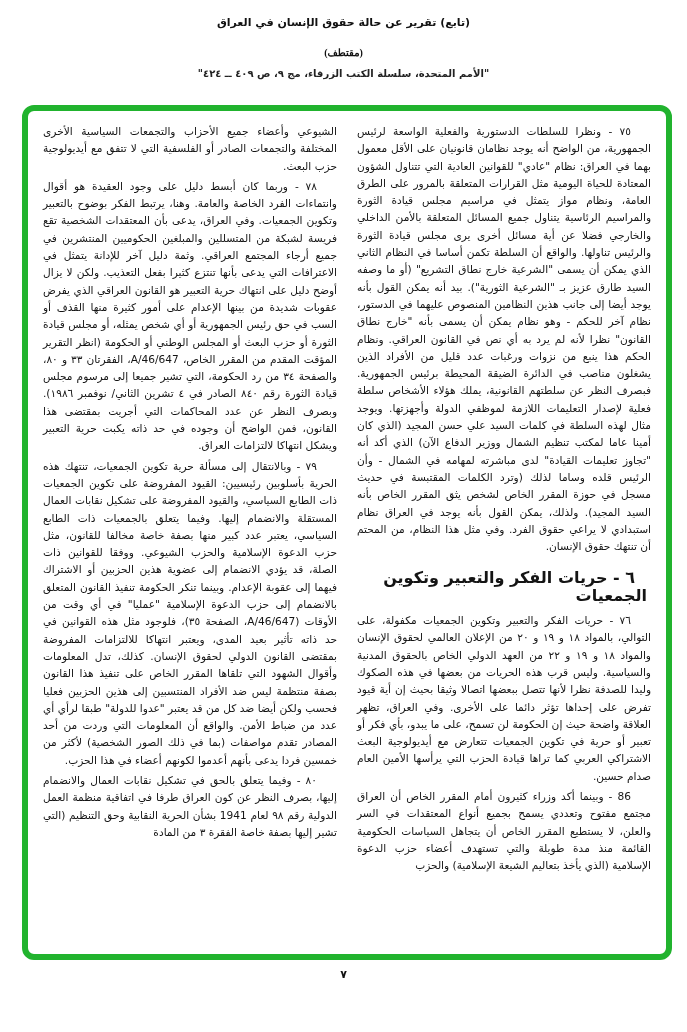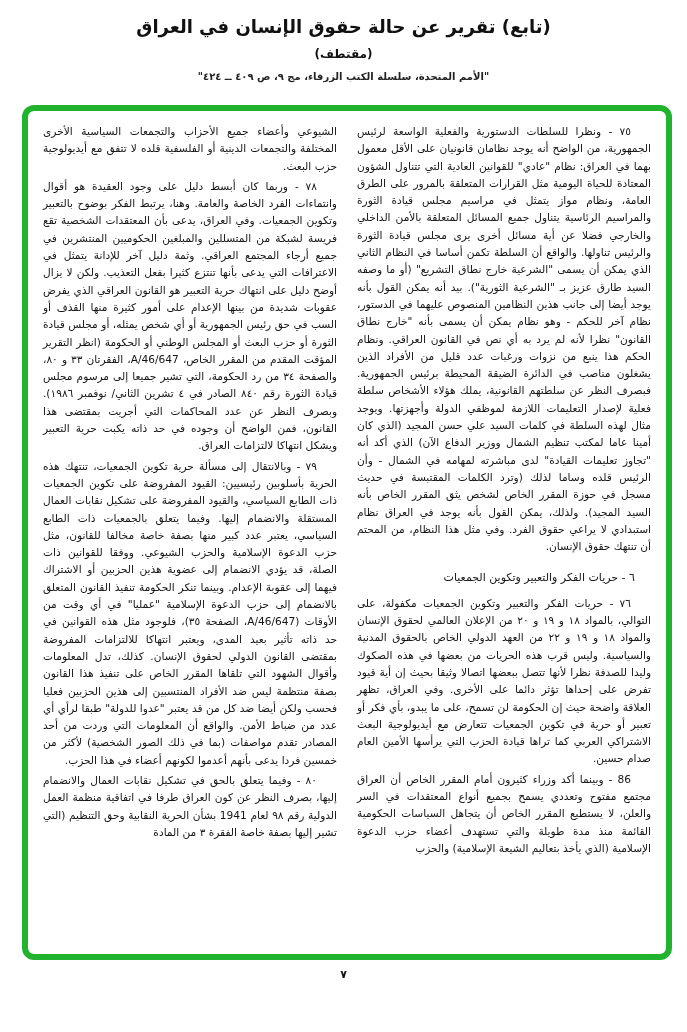--- a/index.html
+++ b/index.html
@@ -14,28 +14,29 @@
     overflow: hidden;
   }
 
   
   .doc-header {
     text-align: center;
     padding-top: 16px;
     direction: rtl;
   }
   .doc-title {
-    font-size: 18px;
+    font-size: 11px;
     font-weight: bold;
     letter-spacing: 0.2px;
   }
   .doc-subtitle {
-    font-size: 12px;
+    font-size: 10px;
     font-weight: bold;
-    margin-top: 10px;
+    margin-top: 18px;
+    font-family: Liberation Serif, serif;
   }
   .doc-source {
     font-size: 10px;
     font-weight: bold;
     margin-top: 10px;
     color: #222222;
   }
 
   
   .content-box {
@@ -64,22 +65,22 @@
     line-height: 17.3px;
     color: #141414;
   }
   .para {
     margin: 0 0 3px 0;
   }
   .para.indent {
     text-indent: 20px;
   }
   .section-heading {
-    font-size: 11px;
-    font-weight: normal;
+    font-size: 16px;
+    font-weight: bold;
     margin: 14px 4px 8px 0;
     text-align: right;
     text-indent: 12px;
   }
 
   
   .page-number {
     position: absolute;
     top: 968px;
     left: 0;
@@ -103,21 +104,21 @@
   <div class="columns">
 
     <div class="column">
       <p class="para indent">٧٥ - ونظرا للسلطات الدستورية والفعلية الواسعة لرئيس الجمهورية، من الواضح أنه يوجد نظامان قانونيان على الأقل معمول بهما في العراق: نظام "عادي" للقوانين العادية التي تتناول الشؤون المعتادة للحياة اليومية مثل القرارات المتعلقة بالمرور على الطرق العامة، ونظام مواز يتمثل في مراسيم مجلس قيادة الثورة والمراسيم الرئاسية يتناول جميع المسائل المتعلقة بالأمن الداخلي والخارجي فضلا عن أية مسائل أخرى يرى مجلس قيادة الثورة والرئيس تناولها. والواقع أن السلطة تكمن أساسا في النظام الثاني الذي يمكن أن يسمى "الشرعية خارج نطاق التشريع" (أو ما وصفه السيد طارق عزيز بـ "الشرعية الثورية"). بيد أنه يمكن القول بأنه يوجد أيضا إلى جانب هذين النظامين المنصوص عليهما في الدستور، نظام آخر للحكم - وهو نظام يمكن أن يسمى بأنه "خارج نطاق القانون" نظرا لأنه لم يرد به أي نص في القانون العراقي. ونظام الحكم هذا ينبع من نزوات ورغبات عدد قليل من الأفراد الذين يشغلون مناصب في الدائرة الضيقة المحيطة برئيس الجمهورية. فبصرف النظر عن سلطتهم القانونية، يملك هؤلاء الأشخاص سلطة فعلية لإصدار التعليمات اللازمة لموظفي الدولة وأجهزتها. ويوجد مثال لهذه السلطة في كلمات السيد علي حسن المجيد (الذي كان أمينا عاما لمكتب تنظيم الشمال ووزير الدفاع الآن) الذي أكد أنه "تجاوز تعليمات القيادة" لدى مباشرته لمهامه في الشمال - وأن الرئيس قلده وساما لذلك (وترد الكلمات المقتبسة في حديث مسجل في حوزة المقرر الخاص لشخص يثق المقرر الخاص بأنه السيد المجيد). ولذلك، يمكن القول بأنه يوجد في العراق نظام استبدادي لا يراعي حقوق الفرد. وفي مثل هذا النظام، من المحتم أن تنتهك حقوق الإنسان.</p>
       <div class="section-heading">٦ - حريات الفكر والتعبير وتكوين الجمعيات</div>
       <p class="para indent">٧٦ - حريات الفكر والتعبير وتكوين الجمعيات مكفولة، على التوالي، بالمواد ١٨ و ١٩ و ٢٠ من الإعلان العالمي لحقوق الإنسان والمواد ١٨ و ١٩ و ٢٢ من العهد الدولي الخاص بالحقوق المدنية والسياسية. وليس قرب هذه الحريات من بعضها في هذه الصكوك وليدا للصدفة نظرا لأنها تتصل ببعضها اتصالا وثيقا بحيث إن أية قيود تفرض على إحداها تؤثر دائما على الأخرى. وفي العراق، تظهر العلاقة واضحة حيث إن الحكومة لن تسمح، على ما يبدو، بأي فكر أو تعبير أو حرية في تكوين الجمعيات تتعارض مع أيديولوجية البعث الاشتراكي العربي كما تراها قيادة الحزب التي يرأسها الأمين العام صدام حسين.</p>
       <p class="para indent">86 - وبينما أكد وزراء كثيرون أمام المقرر الخاص أن العراق مجتمع مفتوح وتعددي يسمح بجميع أنواع المعتقدات في السر والعلن، لا يستطيع المقرر الخاص أن يتجاهل السياسات الحكومية القائمة منذ مدة طويلة والتي تستهدف أعضاء حزب الدعوة الإسلامية (الذي يأخذ بتعاليم الشيعة الإسلامية) والحزب</p>
     </div>
 
     <div class="column">
-      <p class="para">الشيوعي وأعضاء جميع الأحزاب والتجمعات السياسية الأخرى المختلفة والتجمعات الدينية أو الفلسفية قلده لا تتفق مع أيديولوجية حزب البعث.</p>
+      <p class="para">الشيوعي وأعضاء جميع الأحزاب والتجمعات السياسية الأخرى المختلفة والتجمعات الصادر أو الفلسفية التي لا تتفق مع أيديولوجية حزب البعث.</p>
       <p class="para indent">٧٨ - وربما كان أبسط دليل على وجود العقيدة هو أقوال وانتماءات الفرد الخاصة والعامة. وهنا، يرتبط الفكر بوضوح بالتعبير وتكوين الجمعيات. وفي العراق، يدعى بأن المعتقدات الشخصية تقع فريسة لشبكة من المتسللين والمبلغين الحكوميين المنتشرين في جميع أرجاء المجتمع العراقي. وثمة دليل آخر للإدانة يتمثل في الاعترافات التي يدعى بأنها تنتزع كثيرا بفعل التعذيب. ولكن لا يزال أوضح دليل على انتهاك حرية التعبير هو القانون العراقي الذي يفرض عقوبات شديدة من بينها الإعدام على أمور كثيرة منها القذف أو السب في حق رئيس الجمهورية أو أي شخص يمثله، أو مجلس قيادة الثورة أو حزب البعث أو المجلس الوطني أو الحكومة (انظر التقرير المؤقت المقدم من المقرر الخاص، A/46/647، الفقرتان ٣٣ و ٨٠، والصفحة ٣٤ من رد الحكومة، التي تشير جميعا إلى مرسوم مجلس قيادة الثورة رقم ٨٤٠ الصادر في ٤ تشرين الثاني/ نوفمبر ١٩٨٦). وبصرف النظر عن عدد المحاكمات التي أجريت بمقتضى هذا القانون، فمن الواضح أن وجوده في حد ذاته يكبت حرية التعبير ويشكل انتهاكا لالتزامات العراق.</p>
       <p class="para indent">٧٩ - وبالانتقال إلى مسألة حرية تكوين الجمعيات، تنتهك هذه الحرية بأسلوبين رئيسيين: القيود المفروضة على تكوين الجمعيات ذات الطابع السياسي، والقيود المفروضة على تشكيل نقابات العمال المستقلة والانضمام إليها. وفيما يتعلق بالجمعيات ذات الطابع السياسي، يعتبر عدد كبير منها بصفة خاصة مخالفا للقانون، مثل حزب الدعوة الإسلامية والحزب الشيوعي. ووفقا للقوانين ذات الصلة، قد يؤدي الانضمام إلى عضوية هذين الحزبين أو الاشتراك فيهما إلى عقوبة الإعدام. وبينما تنكر الحكومة تنفيذ القانون المتعلق بالانضمام إلى حزب الدعوة الإسلامية "عمليا" في أي وقت من الأوقات (A/46/647، الصفحة ٣٥)، فلوجود مثل هذه القوانين في حد ذاته تأثير بعيد المدى، ويعتبر انتهاكا للالتزامات المفروضة بمقتضى القانون الدولي لحقوق الإنسان. كذلك، تدل المعلومات وأقوال الشهود التي تلقاها المقرر الخاص على تنفيذ هذا القانون بصفة منتظمة ليس ضد الأفراد المنتسبين إلى هذين الحزبين فعليا فحسب ولكن أيضا ضد كل من قد يعتبر "عدوا للدولة" طبقا لرأي أي عدد من ضباط الأمن. والواقع أن المعلومات التي وردت من أحد المصادر تقدم مواصفات (بما في ذلك الصور الشخصية) لأكثر من خمسين فردا يدعى بأنهم أعدموا لكونهم أعضاء في هذا الحزب.</p>
       <p class="para indent">٨٠ - وفيما يتعلق بالحق في تشكيل نقابات العمال والانضمام إليها، بصرف النظر عن كون العراق طرفا في اتفاقية منظمة العمل الدولية رقم ٩٨ لعام 1941 بشأن الحرية النقابية وحق التنظيم (التي تشير إليها بصفة خاصة الفقرة ٣ من المادة</p>
     </div>
 
   </div>
 </div>
 
 <div class="page-number">٧</div>
 

